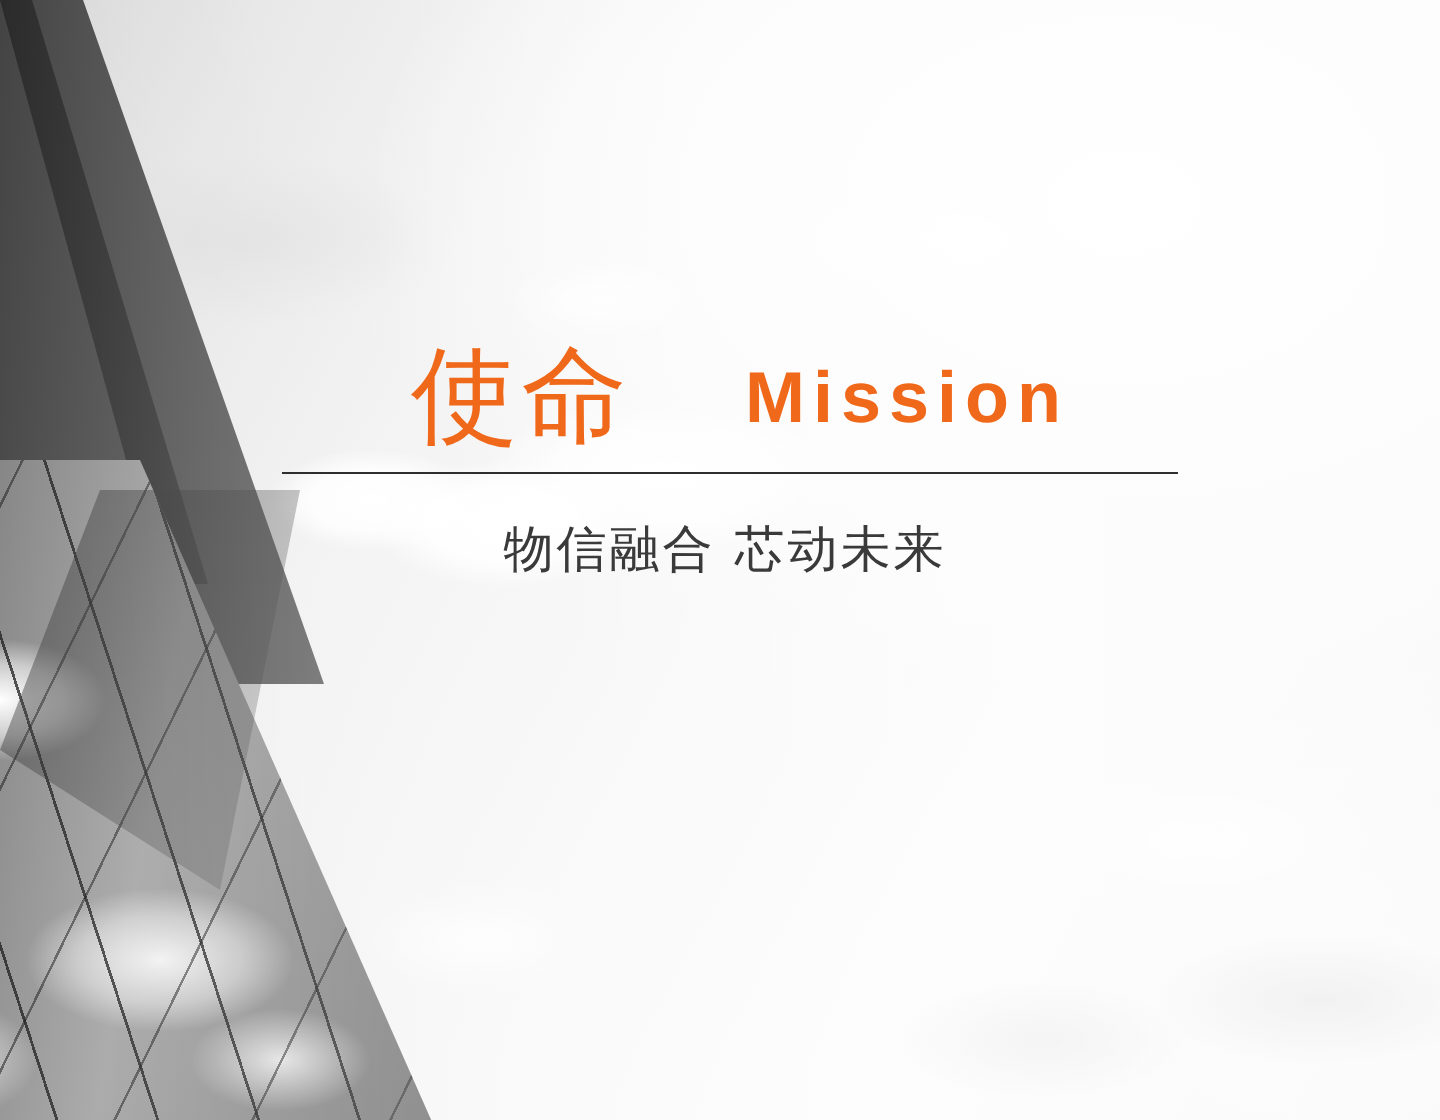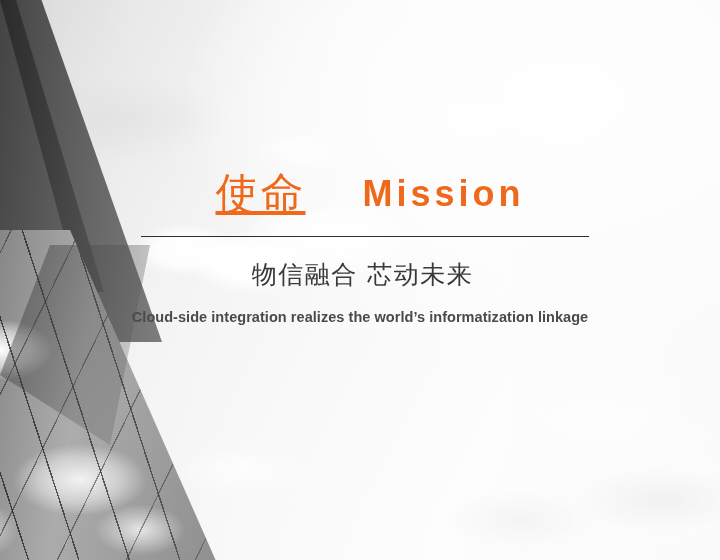--- a/index.html
+++ b/index.html
@@ -128,25 +128,24 @@
     top: 172px;
     width: 720px;
     text-align: center;
     white-space: nowrap;
     line-height: 1;
     padding-left: 20px;
     box-sizing: border-box;
   }
   .title-cn {
     font-family: "DejaVu Sans", "Liberation Sans", sans-serif;
-    font-size: 43px;
+    font-size: 53px;
     font-weight: 400;
     letter-spacing: 2px;
     vertical-align: middle;
-    text-decoration: underline;
   }
   .title-en {
     font-family: "Liberation Sans", "DejaVu Sans", sans-serif;
     font-size: 36px;
     font-weight: 700;
     letter-spacing: 4px;
     vertical-align: middle;
     margin-left: 57px;
   }
 
@@ -212,17 +211,16 @@
 
     <div class="title-row">
       <span class="title-cn" style="color: rgb(240, 105, 27);">使命</span><span class="title-en" style="color: rgb(240, 105, 27);">Mission</span>
     </div>
 
     <div class="divider" style="background: rgb(46, 46, 46);"></div>
 
     <div class="subtitle-cn" style="color: rgb(58, 58, 58);">物信融合 芯动未来</div>
 
     <div class="desc">
-      <div class="desc-line" style="color: rgb(74, 74, 74);">Cloud-side integration realizes the world’s informatization linkage</div>
     </div>
 
   </div>
 </div>
 
 </body></html>

